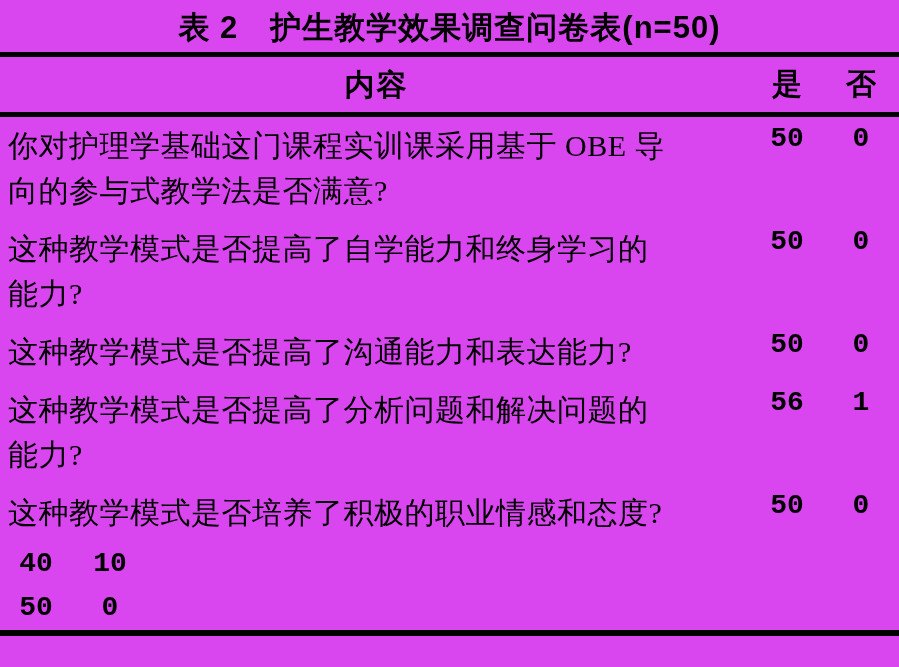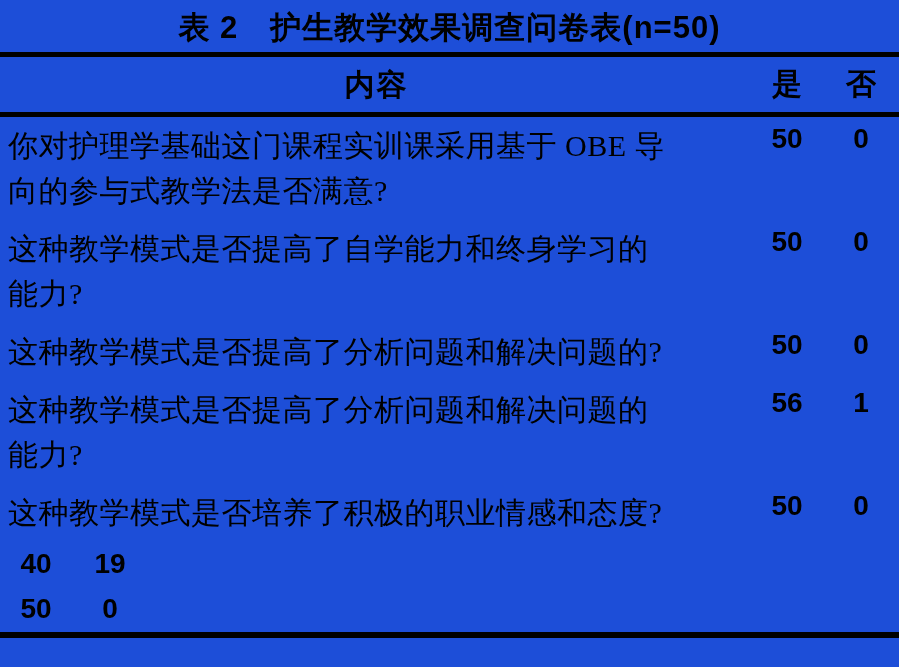--- a/index.html
+++ b/index.html
@@ -4,21 +4,21 @@
 <style>
   html, body {
     margin: 0;
     padding: 0;
     background: #ffffff;
   }
   .page {
     position: relative;
     width: 899px;
     height: 667px;
-    background: #1d4ed8;
+    background: #d946ef;
     color: #000000;
     overflow: hidden;
     font-family: "Liberation Serif", serif;
   }
   .table-title {
     height: 46px;
     padding-top: 6px;
     text-align: center;
     font-family: "Liberation Sans", sans-serif;
     font-weight: bold;
@@ -60,21 +60,21 @@
   }
   .cell-yes {
     flex: 0 0 72px;
     text-align: center;
   }
   .cell-no {
     flex: 0 0 76px;
     text-align: center;
   }
   .row .cell-yes, .row .cell-no {
-    font-family: Liberation Sans, sans-serif;
+    font-family: Liberation Mono, monospace;
     font-weight: bold;
     font-size: 28px;
   }
 </style>
 </head>
 <body>
 
 <div class="page">
 
   <div class="table-title">表 2　护生教学效果调查问卷表(n=50)</div>
@@ -95,41 +95,41 @@
     </div>
 
     <div class="row">
       <div class="cell-content">这种教学模式是否提高了自学能力和终身学习的
 能力?</div>
       <div class="cell-yes">50</div>
       <div class="cell-no">0</div>
     </div>
 
     <div class="row">
-      <div class="cell-content">这种教学模式是否提高了分析问题和解决问题的?</div>
+      <div class="cell-content">这种教学模式是否提高了沟通能力和表达能力?</div>
       <div class="cell-yes">50</div>
       <div class="cell-no">0</div>
     </div>
 
     <div class="row">
       <div class="cell-content">这种教学模式是否提高了分析问题和解决问题的
 能力?</div>
       <div class="cell-yes">56</div>
       <div class="cell-no">1</div>
     </div>
 
     <div class="row">
       <div class="cell-content">这种教学模式是否培养了积极的职业情感和态度?</div>
       <div class="cell-yes">50</div>
       <div class="cell-no">0</div>
     </div>
 
     <div class="row">
       <div class="cell-yes">40</div>
-      <div class="cell-no">19</div>
+      <div class="cell-no">10</div>
     </div>
 
     <div class="row">
       <div class="cell-yes">50</div>
       <div class="cell-no">0</div>
     </div>
 
   </div>
 </div>
 

